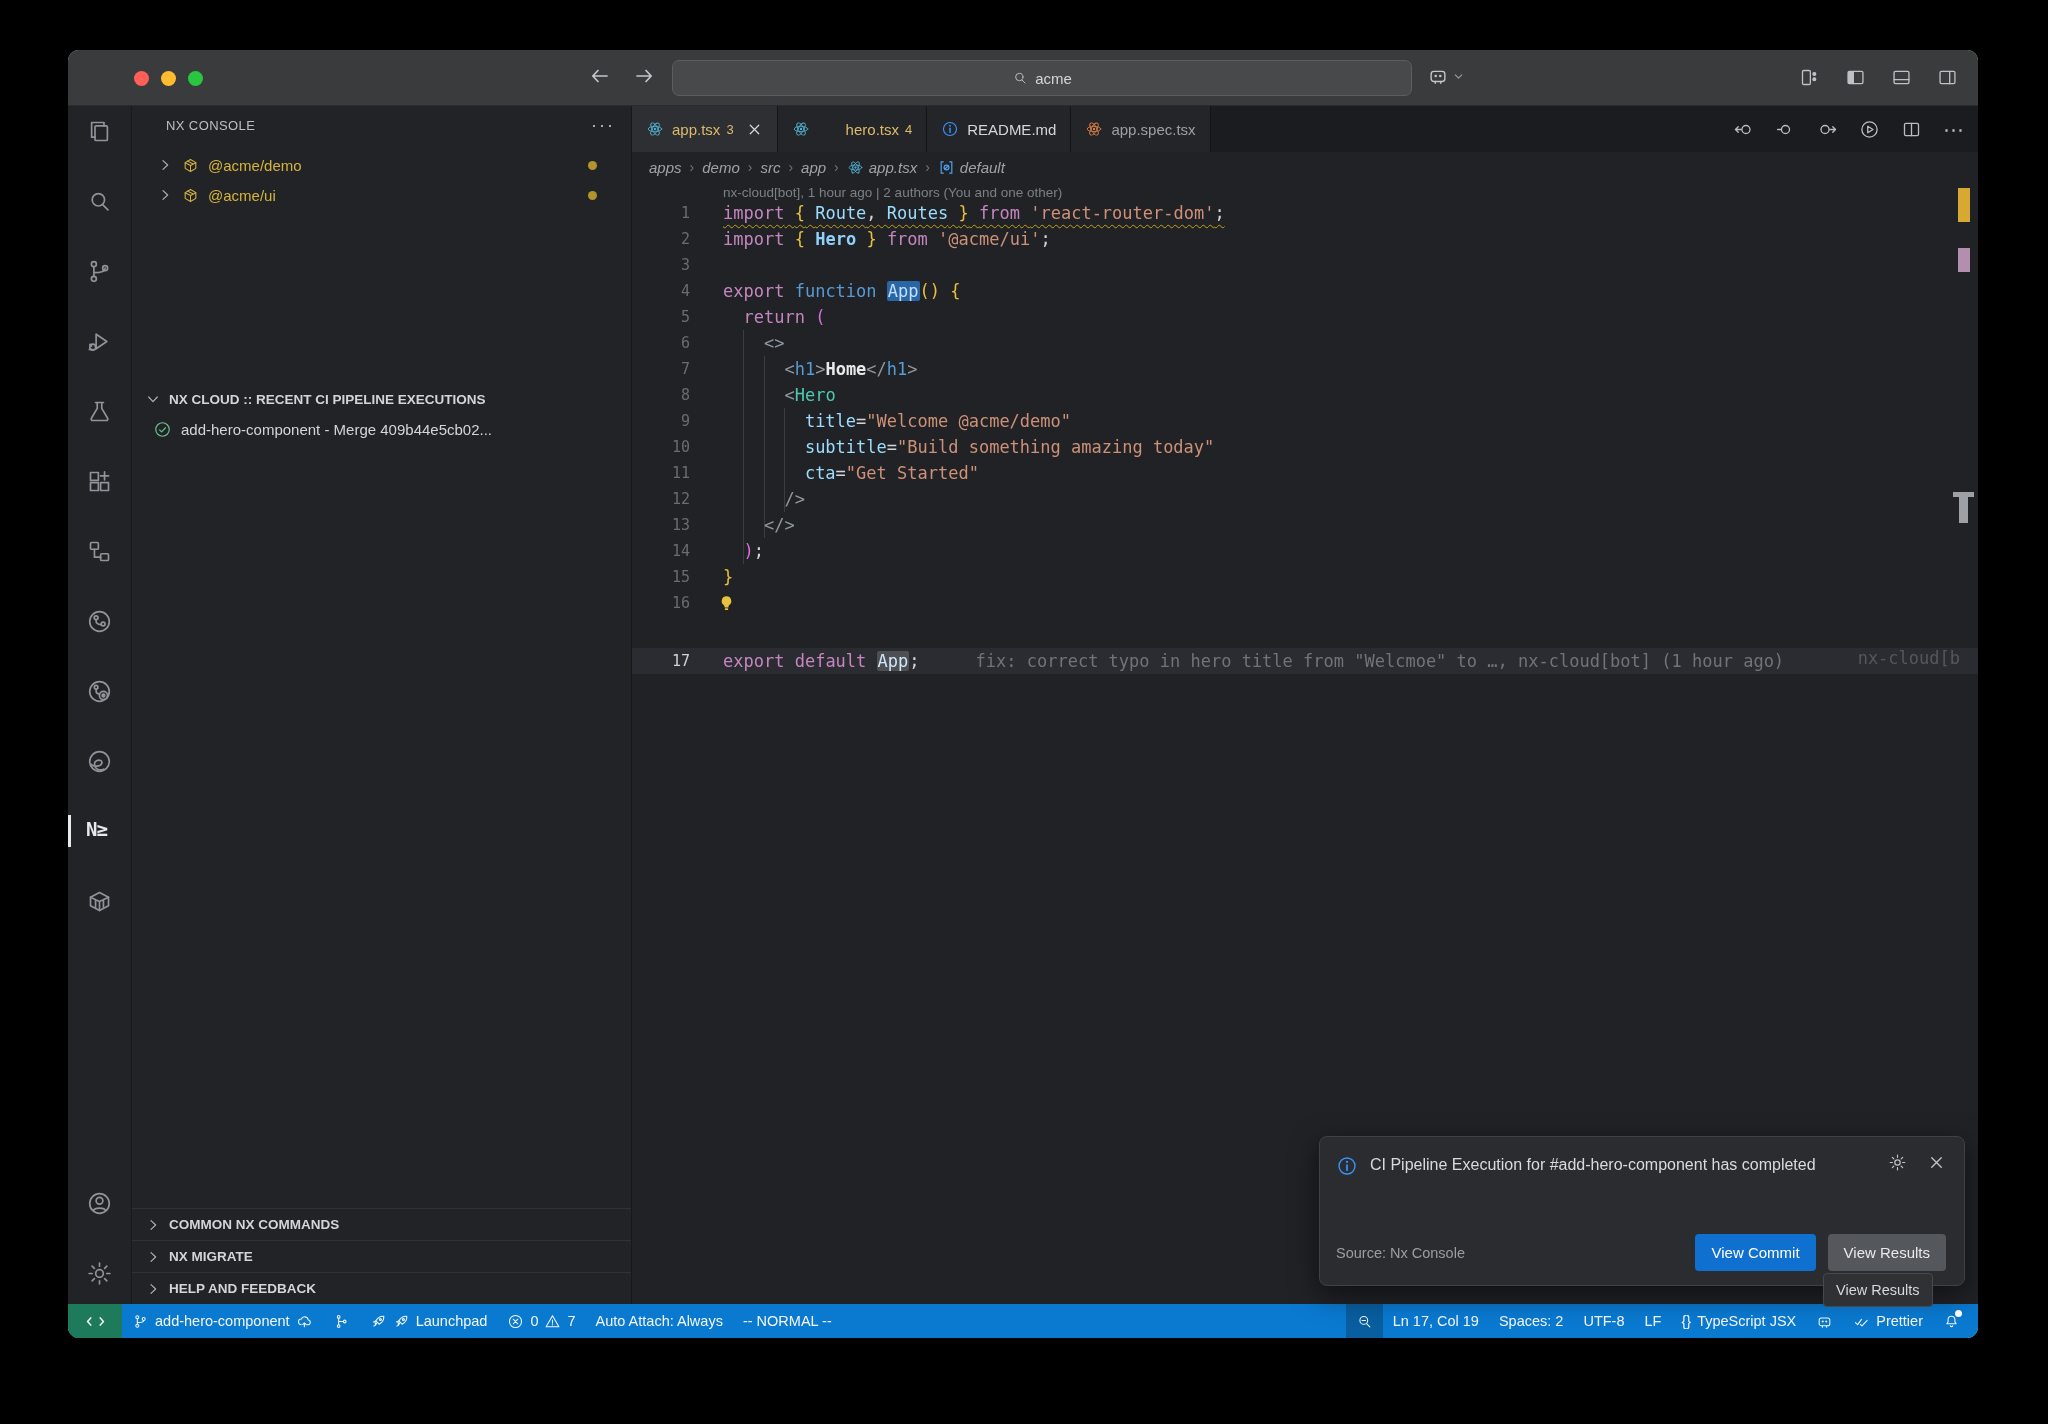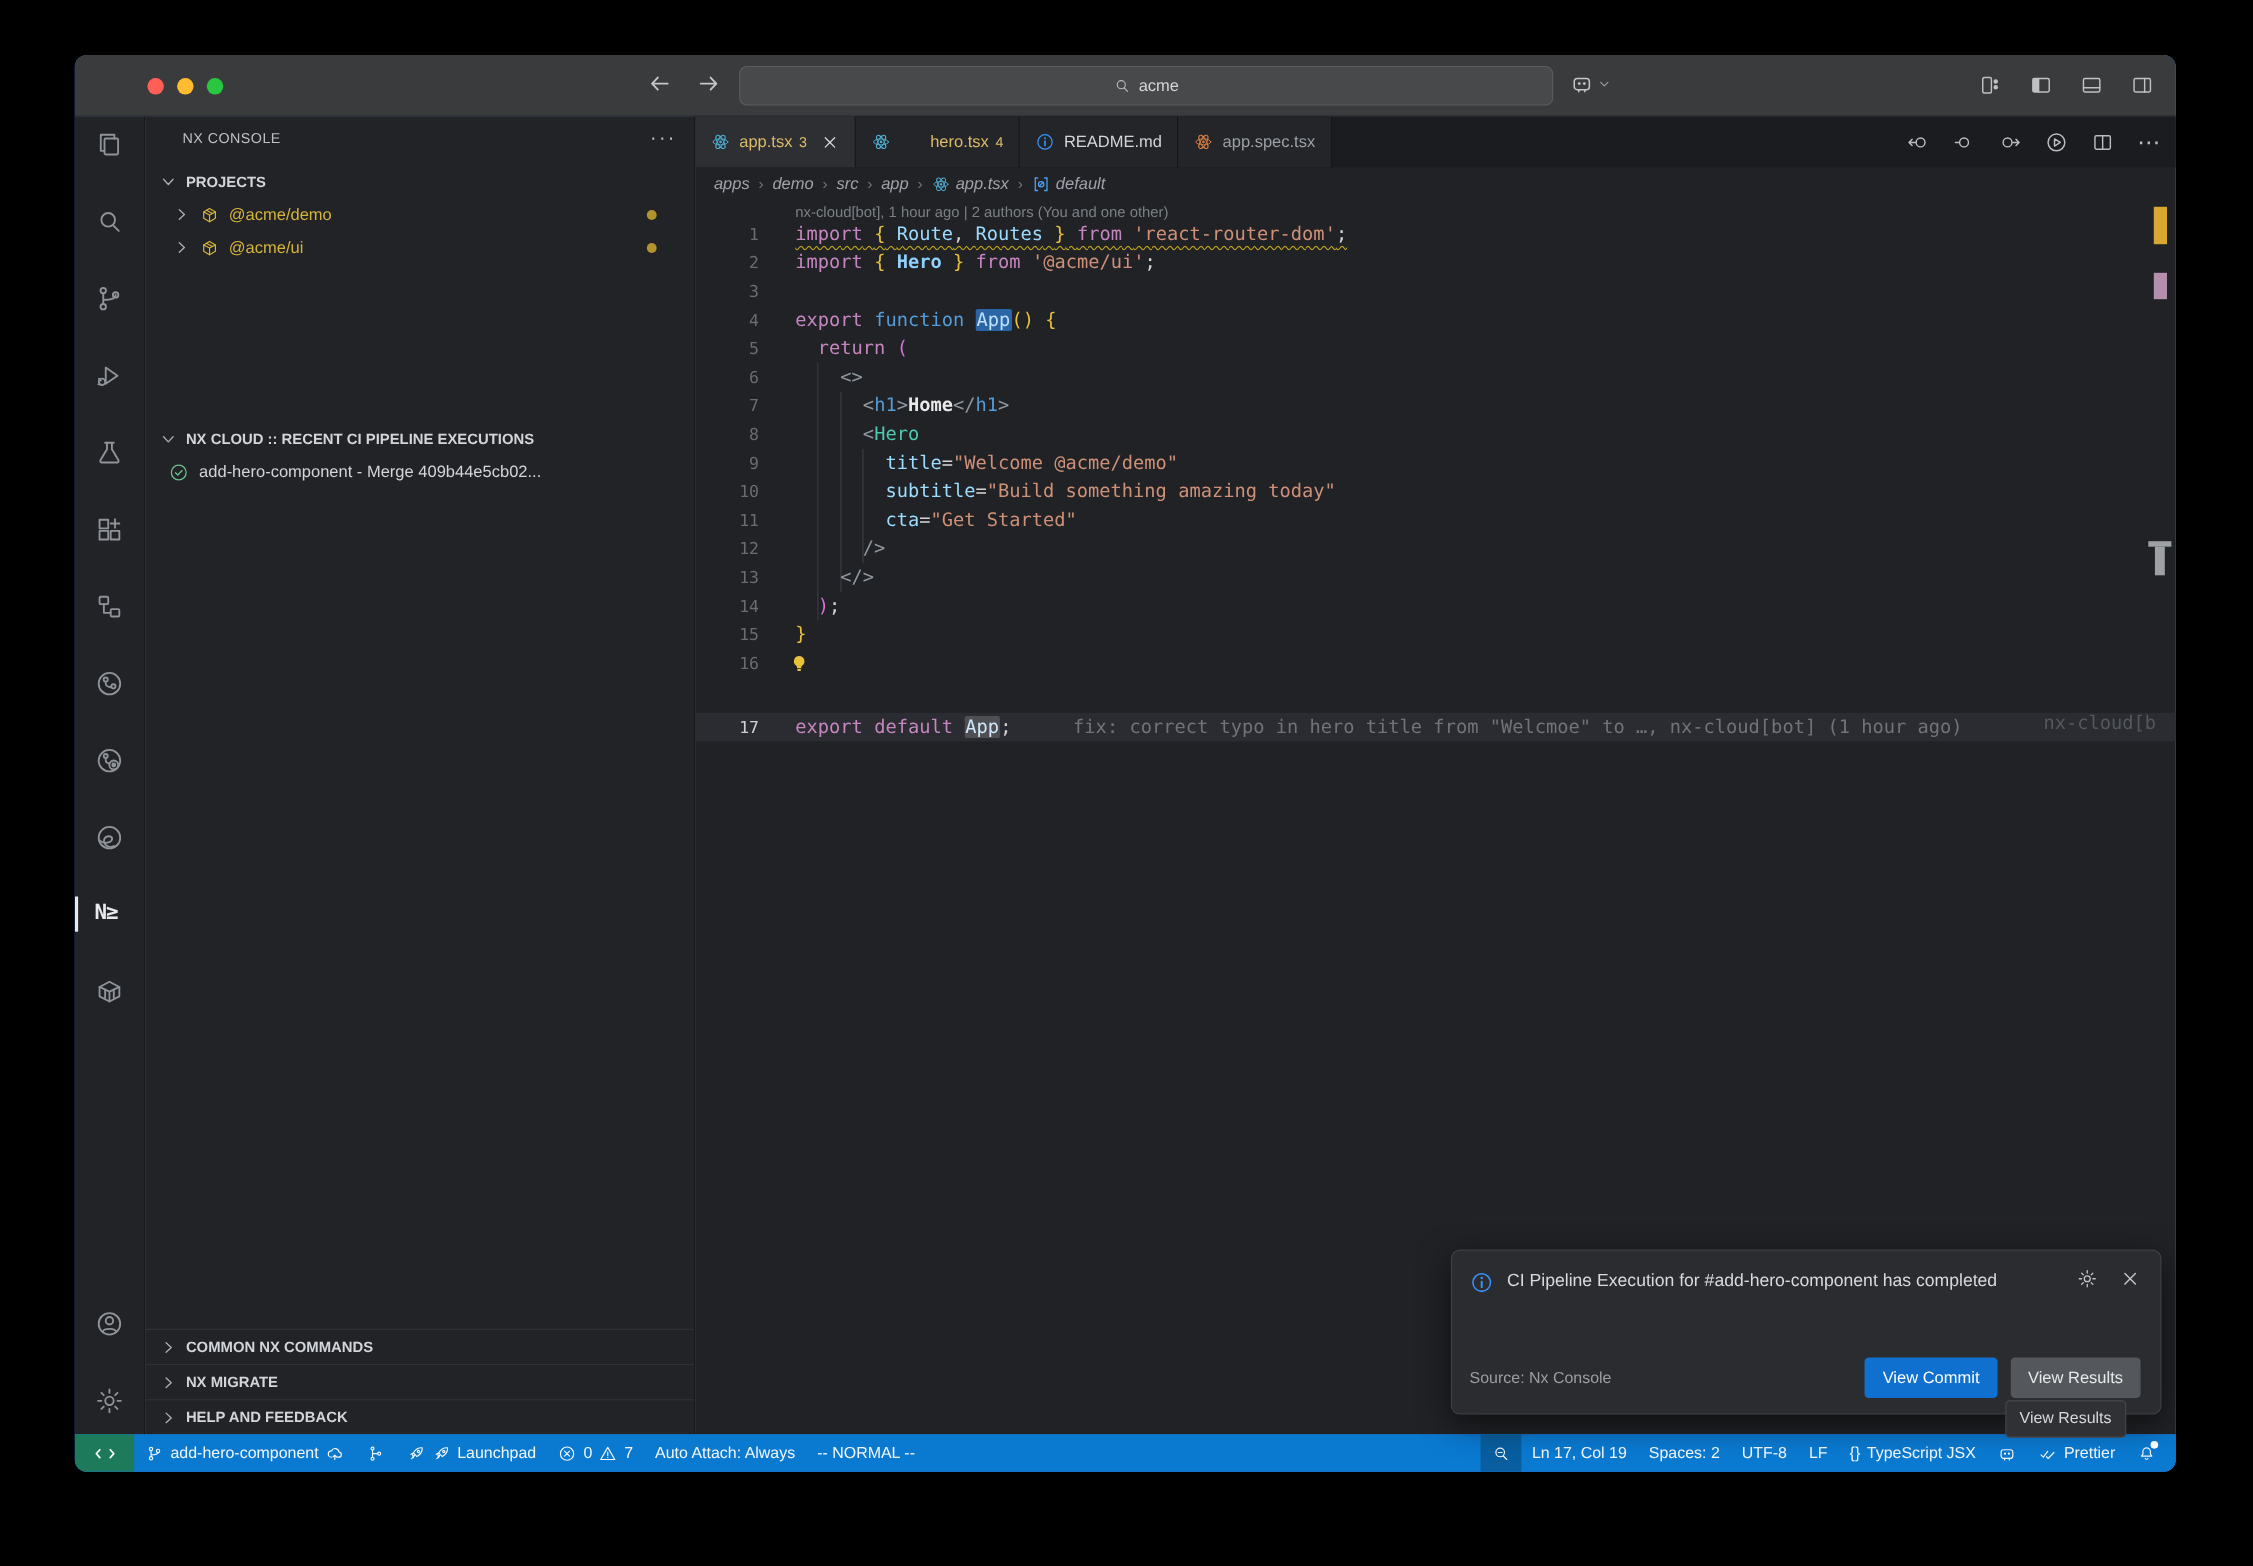--- a/index.html
+++ b/index.html
@@ -1,19 +1,19 @@
 <!DOCTYPE html>
 <html><head>
 <meta charset="utf-8">
 <style>
   * { margin:0; padding:0; box-sizing:border-box; }
   html,body { width:2048px; height:1424px; background:#000; overflow:hidden;
     font-family:"Liberation Sans", sans-serif; -webkit-font-smoothing:antialiased; }
   #window { position:absolute; left:68px; top:50px; width:1910px; height:1288px;
-    background:#3b82f6; border-radius:11px; overflow:hidden; }
+    background:#86efac; border-radius:11px; overflow:hidden; }
 
   
   .titlebar { position:absolute; left:0; top:0; right:0; height:56px; background:#3a3b3d;
     border-bottom:1px solid #2a2b2d; }
   .lights { position:absolute; left:66px; top:21px; display:flex; gap:12px; }
   .light { width:15px; height:15px; border-radius:50%; }
   .light.red{background:#ff5f57}.light.yellow{background:#febc2e}.light.green{background:#29c73f}
   .navarrows { position:absolute; left:520px; top:14px; display:flex; gap:20px; color:#c4c6c9; font-size:21px; }
   .navarrows .ic { width:24px; height:24px; }
   .cmdcenter { position:absolute; left:604px; top:10px; width:740px; height:36px; background:#48494b;
@@ -338,28 +338,20 @@
           </div>
         </div>
     </div>
 
     <div class="sidebar">
       <div class="sb-head">
         <span>NX CONSOLE</span>
         <span class="more">···</span>
       </div>
       <div class="sec" id="sec-projects" style="top:44px">
-          <div class="sec-row">
-            <span class="ic">
-              <svg viewBox="0 0 24 24" fill="none" stroke="currentColor" stroke-width="1.5" stroke-linecap="round" stroke-linejoin="round">
-                <path d="m5.5 9 6.5 7 6.5-7" stroke-width="1.8"></path>
-              </svg>
-            </span>
-            <span>PROJECTS</span>
-          </div>
           <div class="tree-row proj">
             <span class="ic">
               <svg viewBox="0 0 24 24" fill="none" stroke="currentColor" stroke-width="1.5" stroke-linecap="round" stroke-linejoin="round">
                 <path d="m9 5.5 7 6.5-7 6.5" stroke-width="1.8"></path>
               </svg>
             </span>
             <span class="ic boxic">
               <svg viewBox="0 0 24 24" fill="none" stroke="currentColor" stroke-width="1.5" stroke-linecap="round" stroke-linejoin="round">
                 <path d="M12 3.5 19.5 8v8L12 20.5 4.5 16V8z"></path>
                 <path d="M4.5 8 12 12l7.5-4M12 12v8.5M8 5.8l7.8 4.2"></path>

